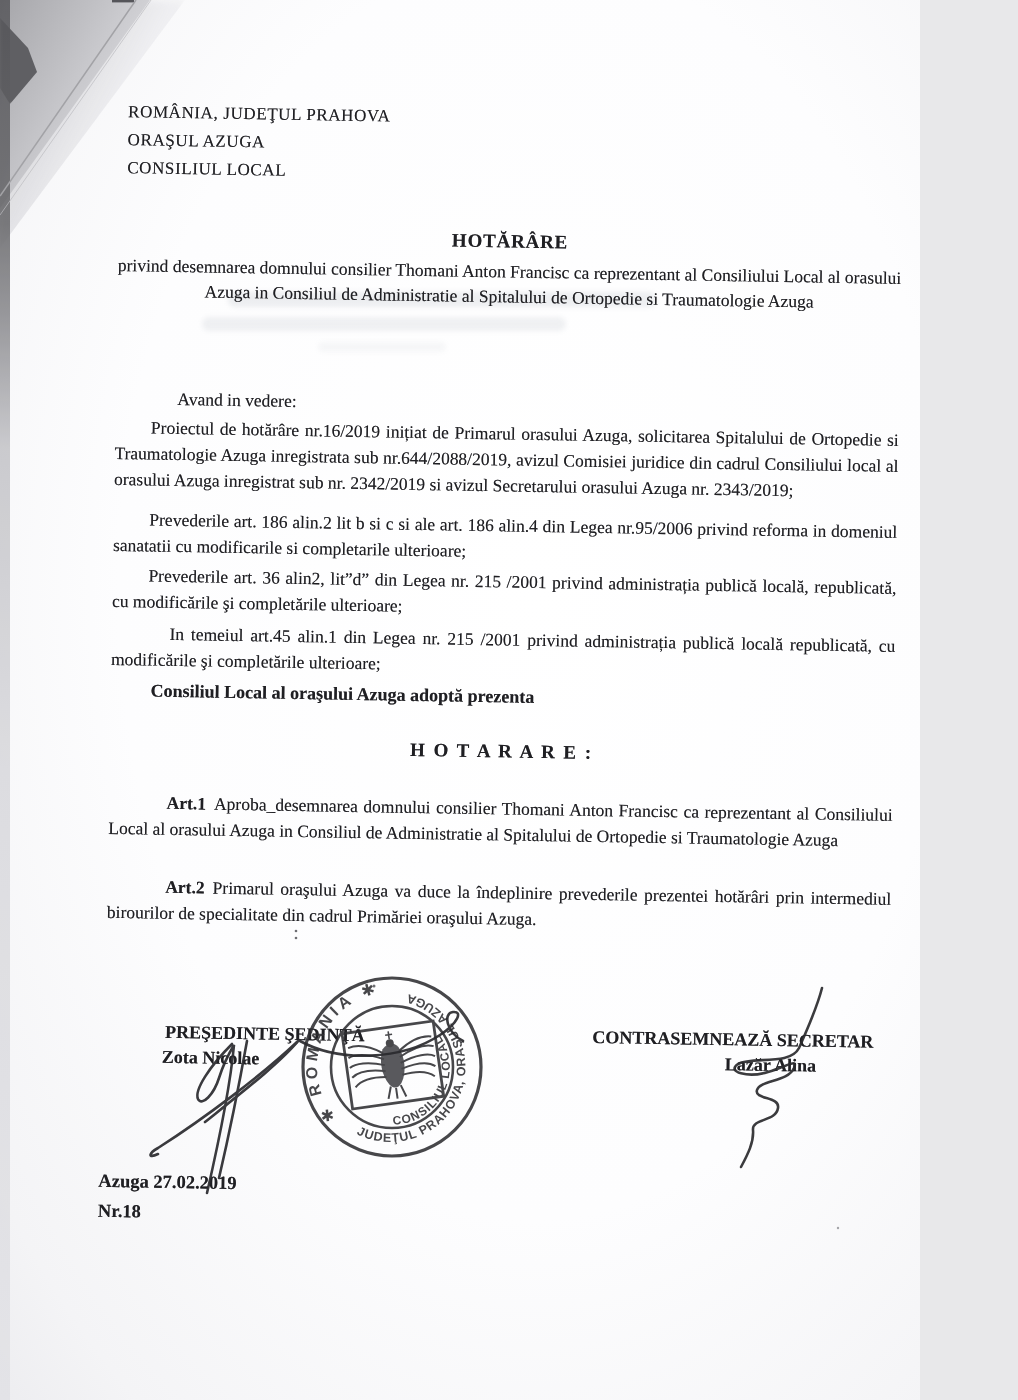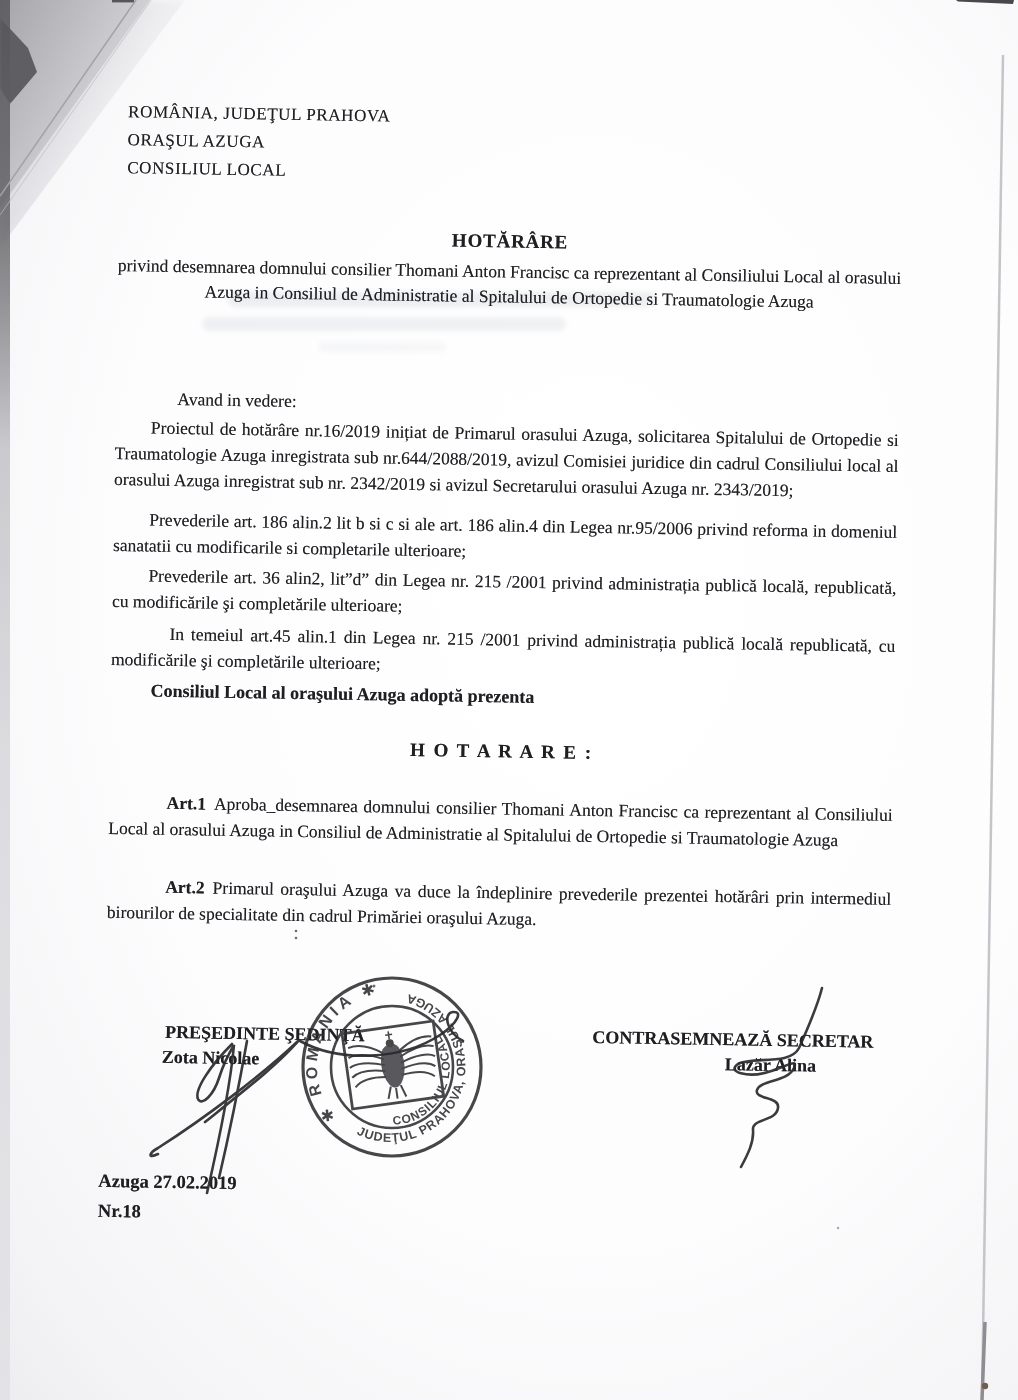--- a/index.html
+++ b/index.html
@@ -1,17 +1,17 @@
 <!DOCTYPE html>
 <html><head>
 <meta charset="utf-8">
 <style>
   html,body { margin:0; padding:0; background:#e8e8ea; }
   .page {
-    position:relative; width:1018px; height:1400px; overflow:hidden;
+    position:relative; width:920px; height:1400px; overflow:hidden;
     background: radial-gradient(ellipse at 58% 42%, #ffffff 0%, #fdfdfe 55%, #f4f4f6 88%, #ededf0 100%);
     font-family:"Liberation Serif","DejaVu Serif",serif;
     color:#1f1f23;
   }
   
   .fold-soft { position:absolute; left:0; top:0; width:185px; height:248px; z-index:1;
     clip-path: polygon(0 0, 185px 0, 0 248px);
     background: linear-gradient(118deg, rgba(150,150,156,0.55), rgba(210,210,216,0.25) 55%, rgba(245,245,248,0.05));
     filter: blur(4px); }
   .fold-light { position:absolute; left:0; top:0; width:150px; height:208px; z-index:1;

